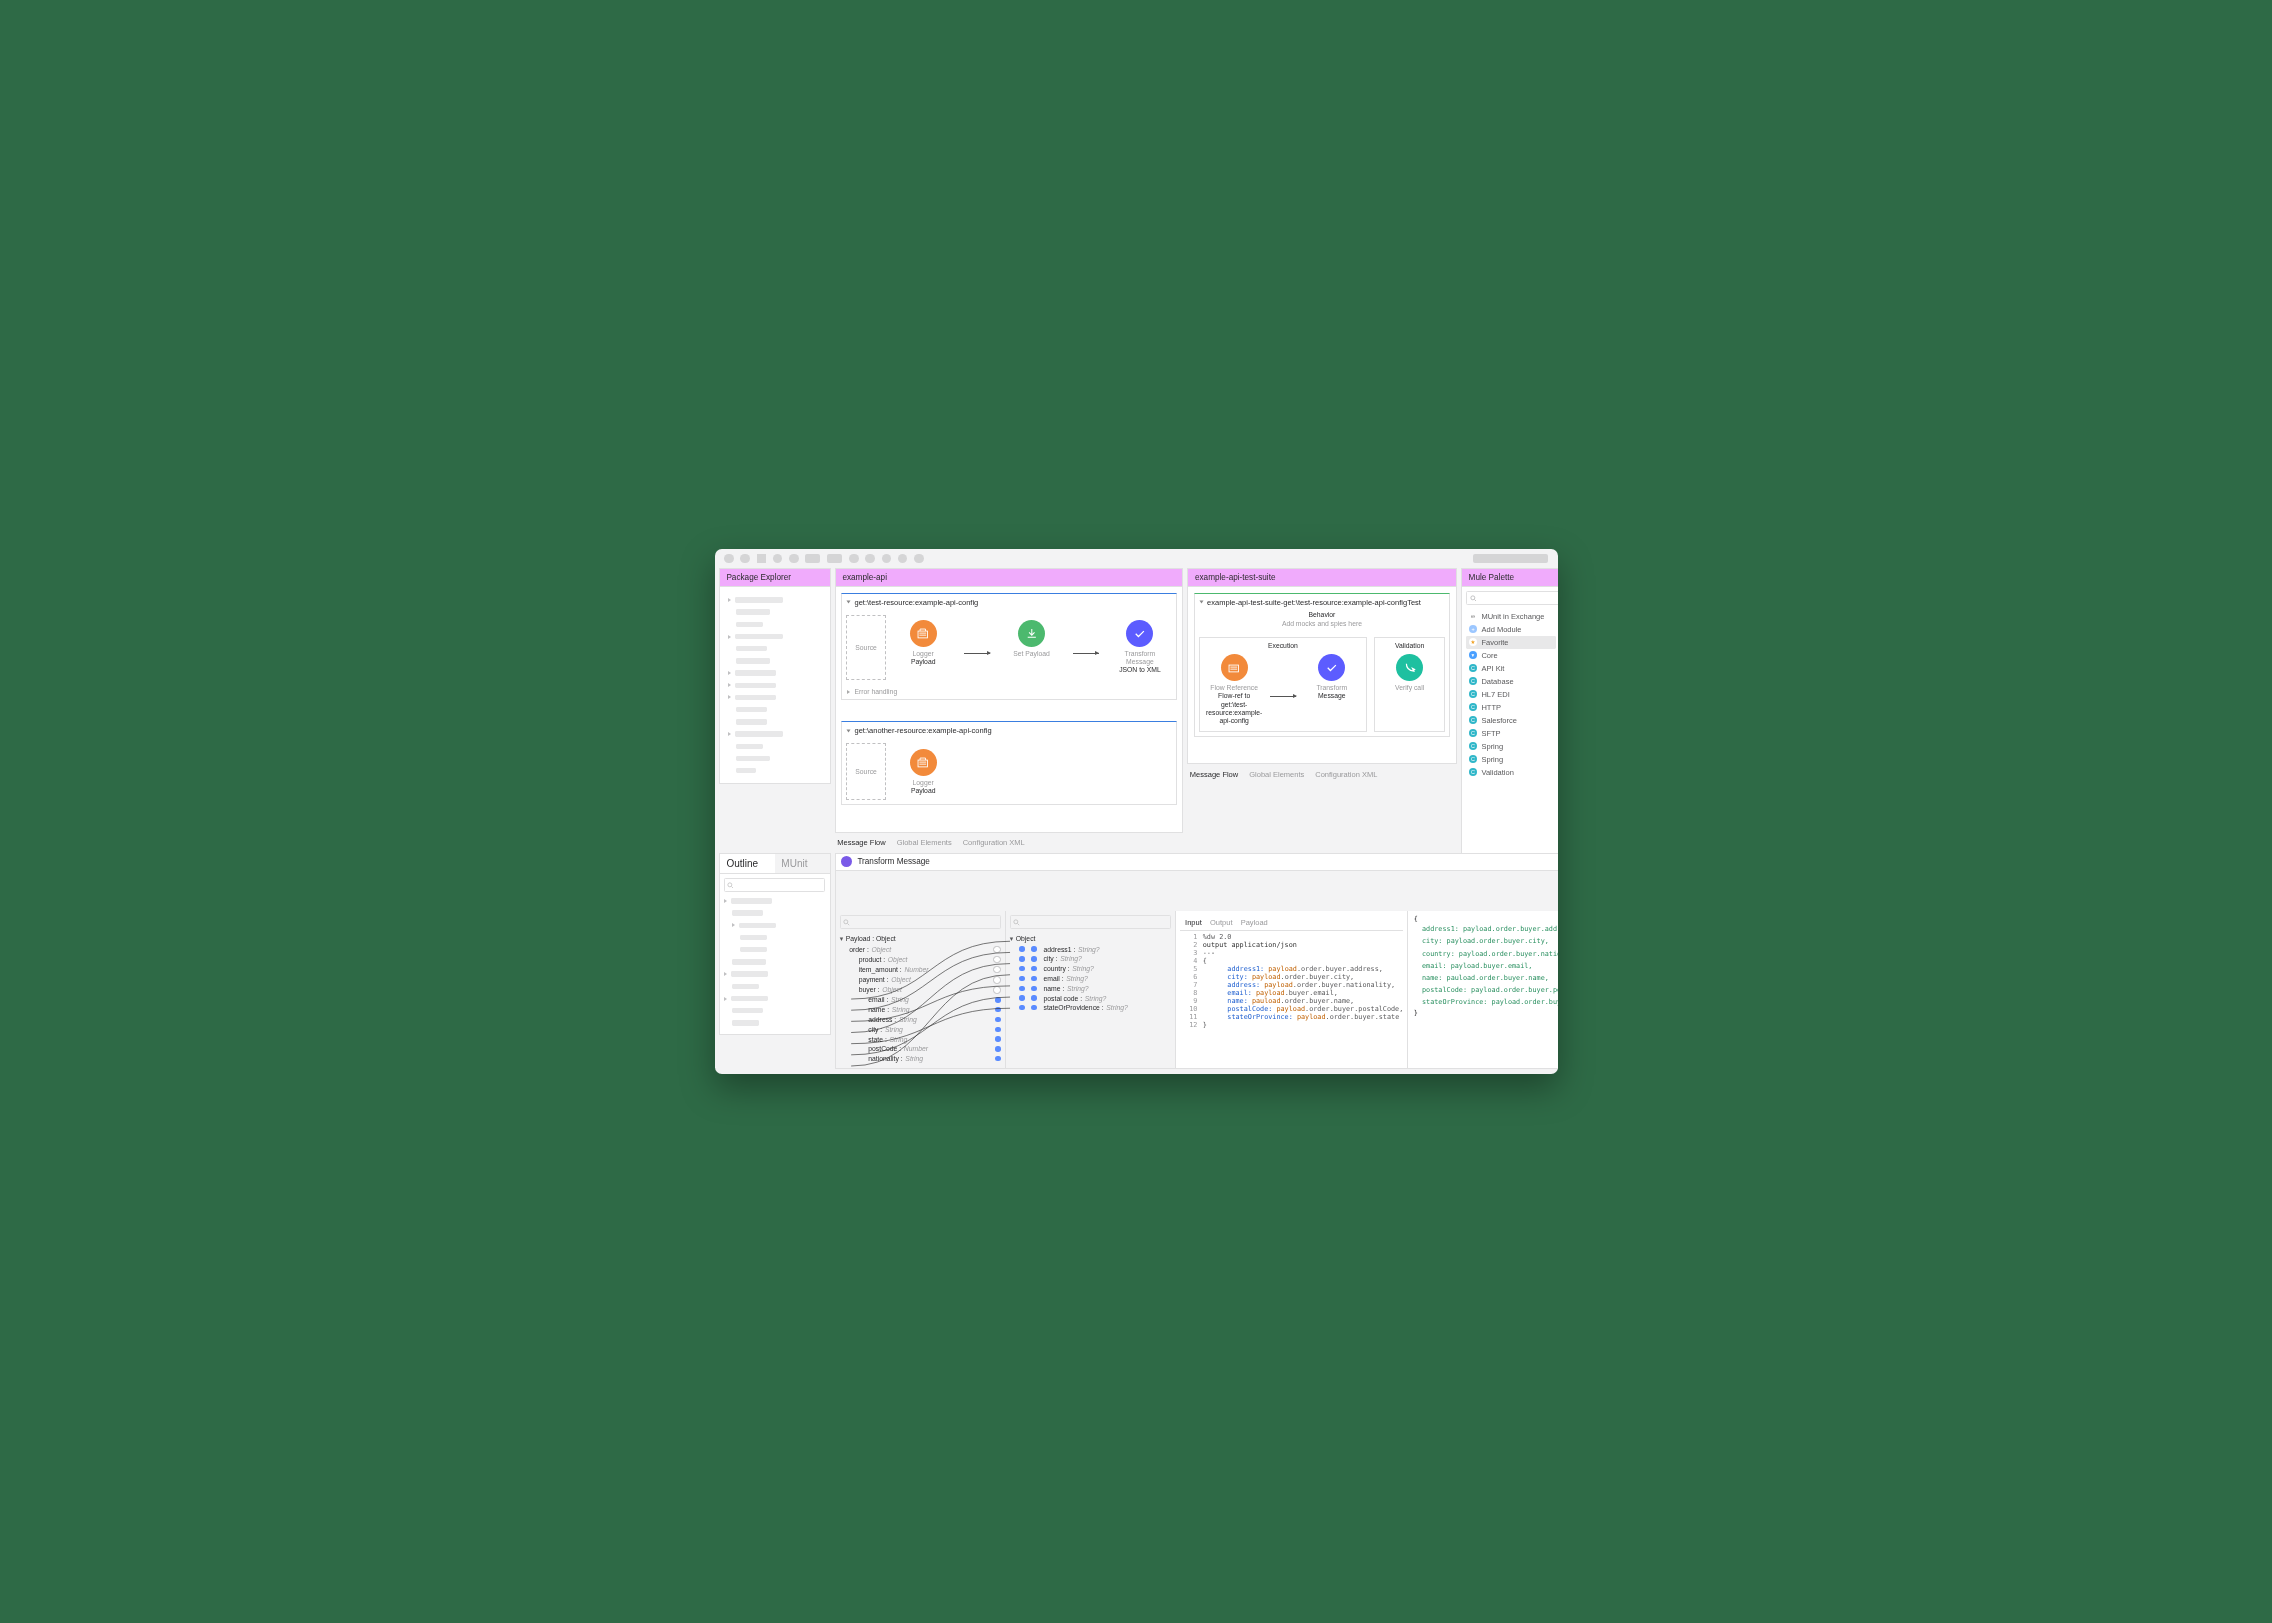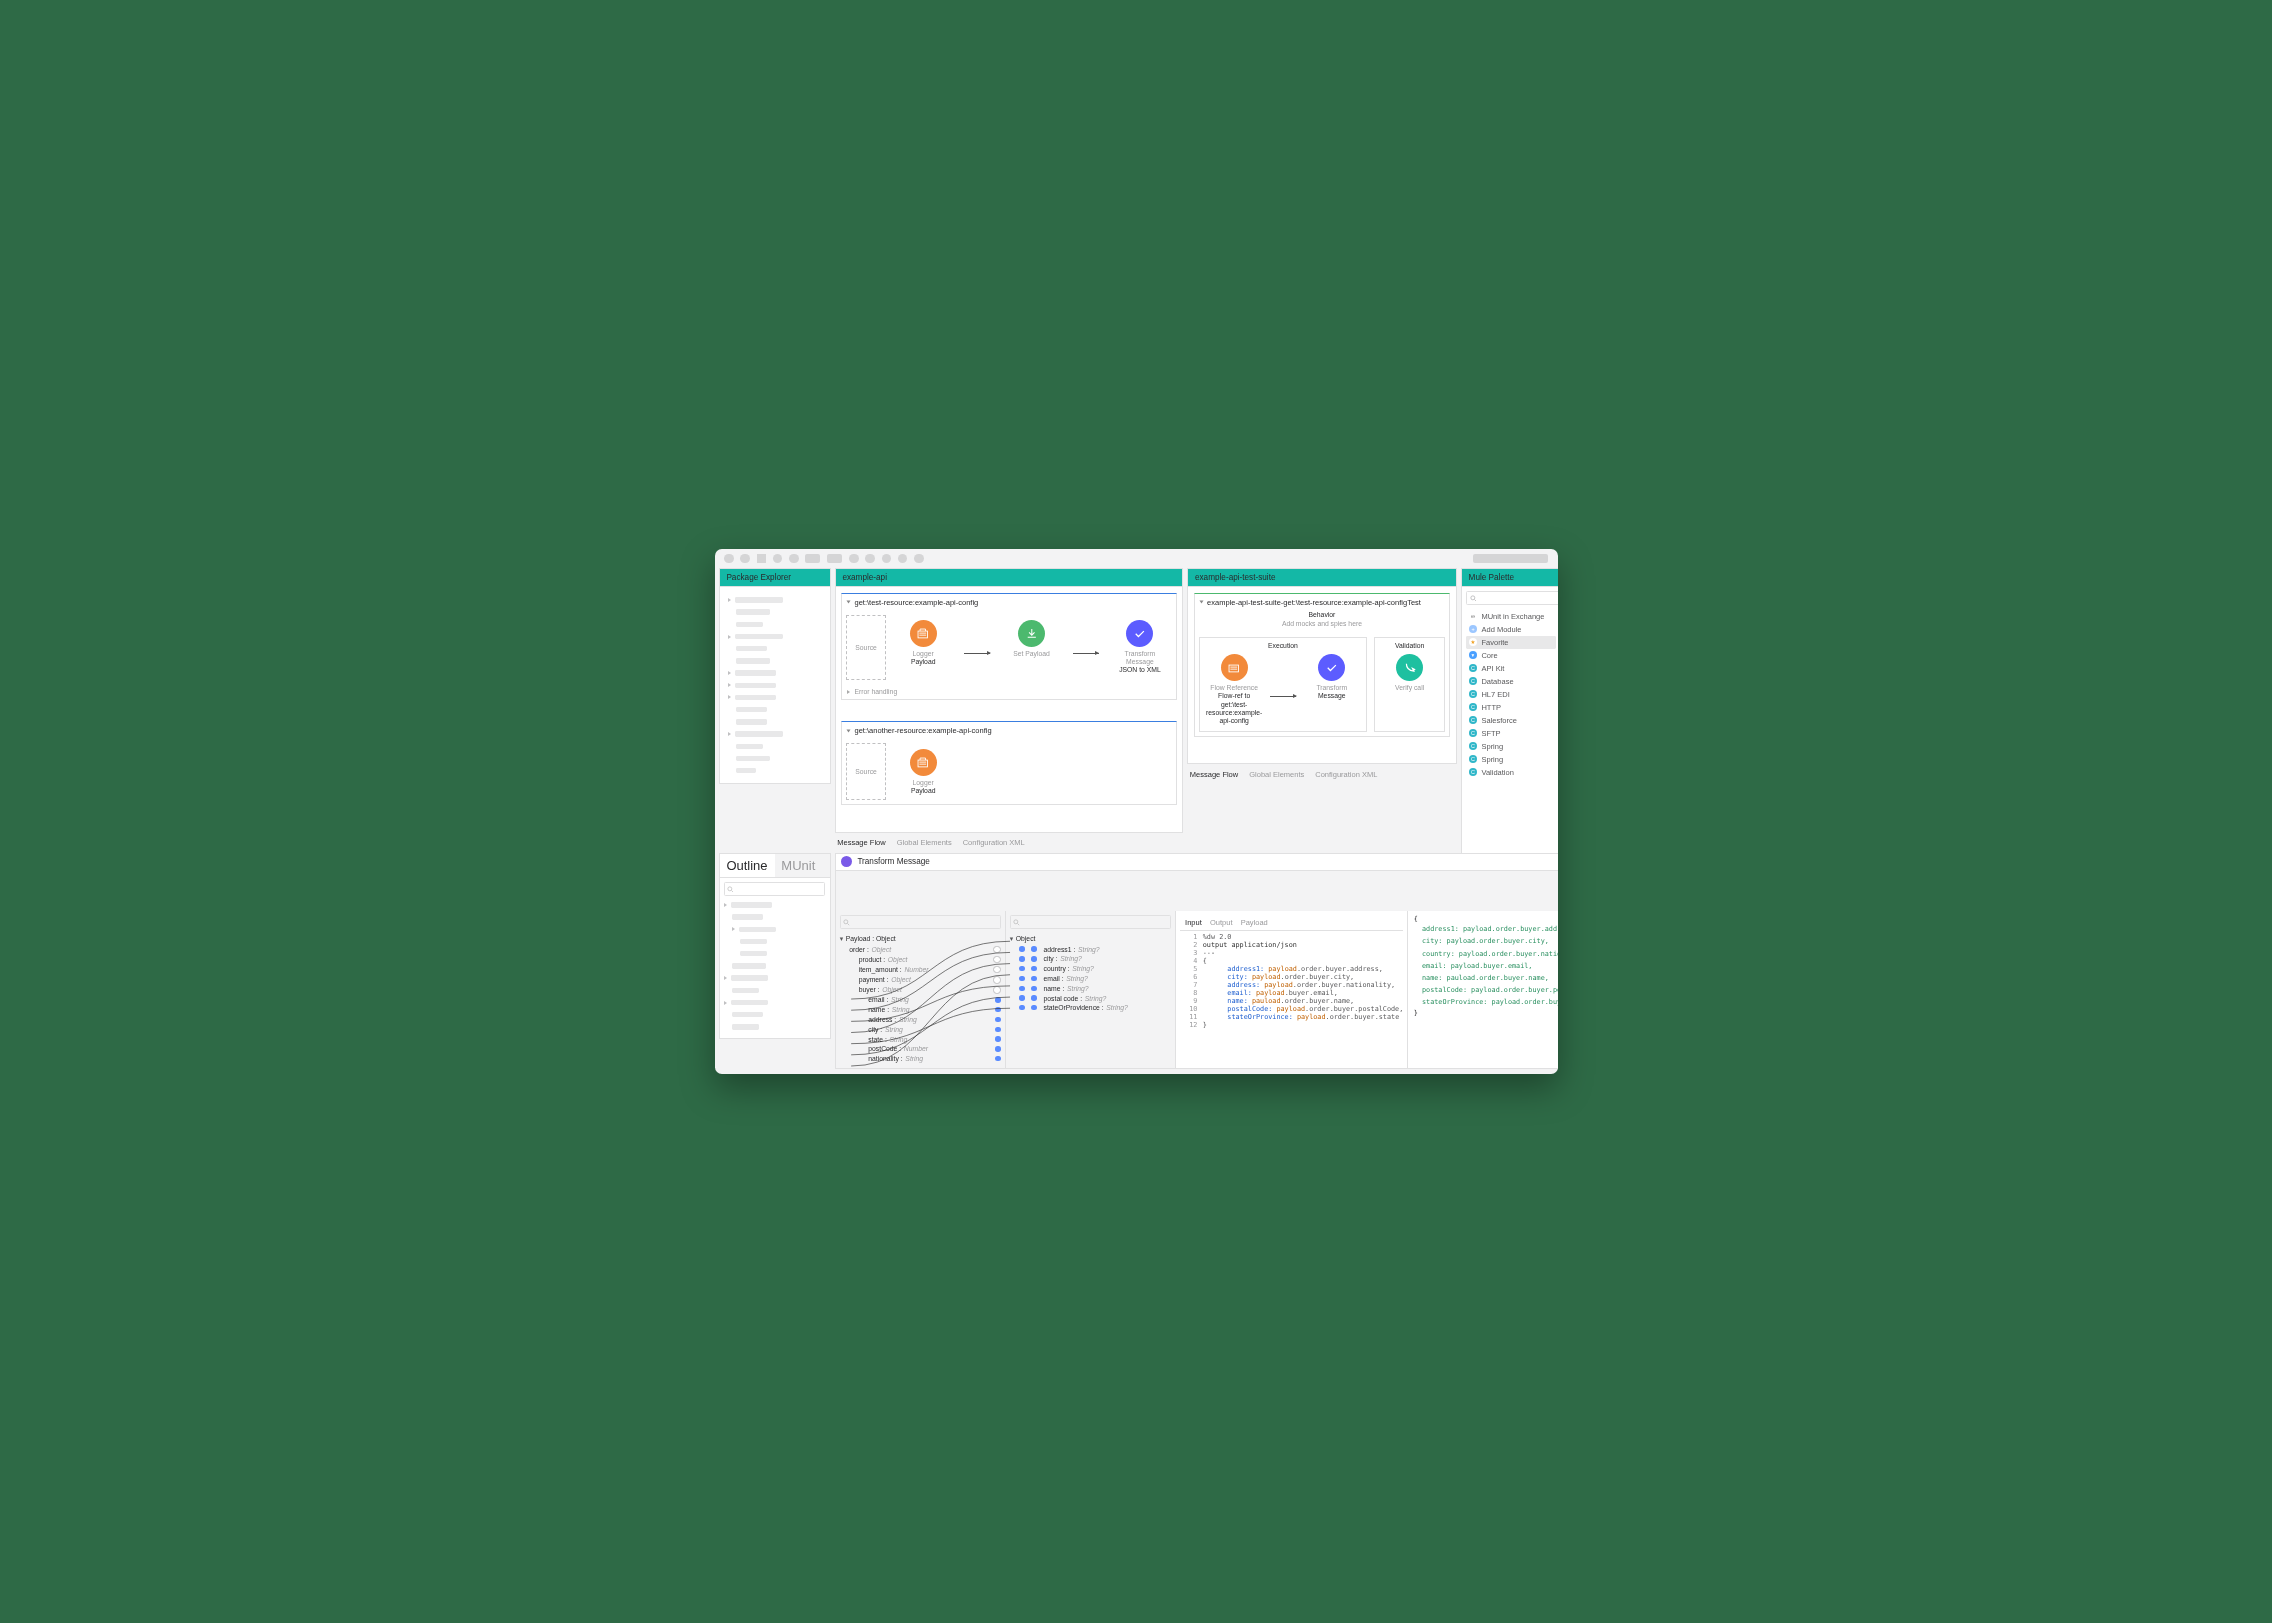--- a/index.html
+++ b/index.html
@@ -34,21 +34,21 @@
   .traffic span{width:8.2px;height:8.2px;border-radius:50%;background:var(--gray4);}
   .titlebar .title{position:absolute;left:0;right:0;text-align:center;font-size:10.2px;color:var(--text-light);}
   .toolbar{height:19px;padding:0 9.5px;display:flex;align-items:center;gap:6.8px;}
   .tb-shape{background:var(--gray3);}
   .tb-c{width:9.5px;height:9.5px;border-radius:50%;}
   .tb-s{width:9.5px;height:9.5px;}
   .tb-b{width:15px;height:8.2px;border-radius:2px;}
   .tb-sep{flex:1;}
   .tb-long{width:75px;height:8.2px;border-radius:2px;background:var(--gray3);}
   .main{display:grid;grid-template-columns:116px 1fr 197px;gap:0;}
-  .panel-head{background:#14b8a6;border:0.7px solid var(--border);font-size:8.2px;color:var(--text-dark);padding:4.1px 6.8px;}
+  .panel-head{background:#f0abfc;border:0.7px solid var(--border);font-size:8.2px;color:var(--text-dark);padding:4.1px 6.8px;}
   .left-col{padding:0 0 0 4.1px;}
   .pkg-tree{border:0.7px solid var(--border);border-top:none;background:#fff;padding:5.4px 5.4px 5.4px 8.2px;}
   .tw-row{height:9.5px;margin:2.7px 0;display:flex;align-items:center;gap:4.1px;}
   .tw-arrow{width:0;height:0;border-top:2.7px solid transparent;border-bottom:2.7px solid transparent;border-left:3.4px solid var(--gray4);}
   .tw-bar{height:5.4px;background:var(--gray2);border-radius:1.4px;}
   .center-col{display:grid;grid-template-columns:1fr 1fr;gap:4.1px;padding:0 4.1px;}
   .editor{display:flex;flex-direction:column;}
   .editor-body{background:#fff;border:0.7px solid var(--border);border-top:none;padding:5.4px;}
   .flow-card{border:0.7px solid var(--border);border-top:1.4px solid var(--blue);margin-bottom:21px;}
   .flow-title{display:flex;align-items:center;gap:4.1px;font-size:7.5px;color:var(--text-dark);padding:4.1px 5.4px;}
@@ -78,21 +78,21 @@
   .pal-search{height:12.2px;border:0.7px solid var(--border);border-radius:1.4px;display:flex;align-items:center;padding:0 2.7px;}
   .pal-search svg{width:6.8px;height:6.8px;stroke:var(--text-light);fill:none;}
   .pal-cols{display:grid;grid-template-columns:1fr 1fr;gap:2.7px;}
   .pal-list{display:flex;flex-direction:column;}
   .pal-item{display:flex;align-items:center;gap:4.1px;padding:2px 2.7px;font-size:7.5px;cursor:pointer;border-radius:1.4px;}
   .pal-item.sel{background:var(--gray2);}
   .pal-item .ic{width:8.8px;height:8.8px;border-radius:50%;display:flex;align-items:center;justify-content:center;font-size:5.4px;color:#fff;flex-shrink:0;}
   .bottom{display:grid;grid-template-columns:116px 1fr;gap:0;margin-top:4.1px;}
   .bot-left{padding:0 0 5.4px 4.1px;}
   .bot-tabs{display:flex;background:#fff;border:0.7px solid var(--border);}
-  .bot-tabs span{flex:1;font-size:13px;padding:4.1px 6.8px;text-align:left;cursor:pointer;}
+  .bot-tabs span{flex:1;font-size:10px;padding:4.1px 6.8px;text-align:left;cursor:pointer;}
   .bot-tabs span.active{color:var(--text-dark);}
   .bot-tabs span:not(.active){color:var(--text-light);background:var(--gray1);}
   .bot-tree{border:0.7px solid var(--border);border-top:none;background:#fff;padding:4.1px;}
   .bot-search{height:12.2px;border:0.7px solid var(--border);border-radius:1.4px;margin-bottom:4.1px;display:flex;align-items:center;padding:0 2.7px;}
   .bot-right{padding:0 4.1px 5.4px 4.1px;display:flex;flex-direction:column;}
   .tm-head{background:#fff;border:0.7px solid var(--border);display:flex;align-items:center;gap:5.4px;padding:2.7px 5.4px;font-size:8.2px;color:var(--text-dark);}
   .tm-head .ic{width:11px;height:11px;border-radius:50%;background:var(--accent-purple);}
   .tm-body{flex:1;background:var(--gray1);border:0.7px solid var(--border);border-top:none;display:grid;grid-template-columns:170px 170px 1fr 177px;}
   .tm-col{border-right:0.7px solid var(--border);padding:4.1px;font-size:6.8px;position:relative;margin-top:40px;}
   .tm-col:last-child{border-right:none;}

